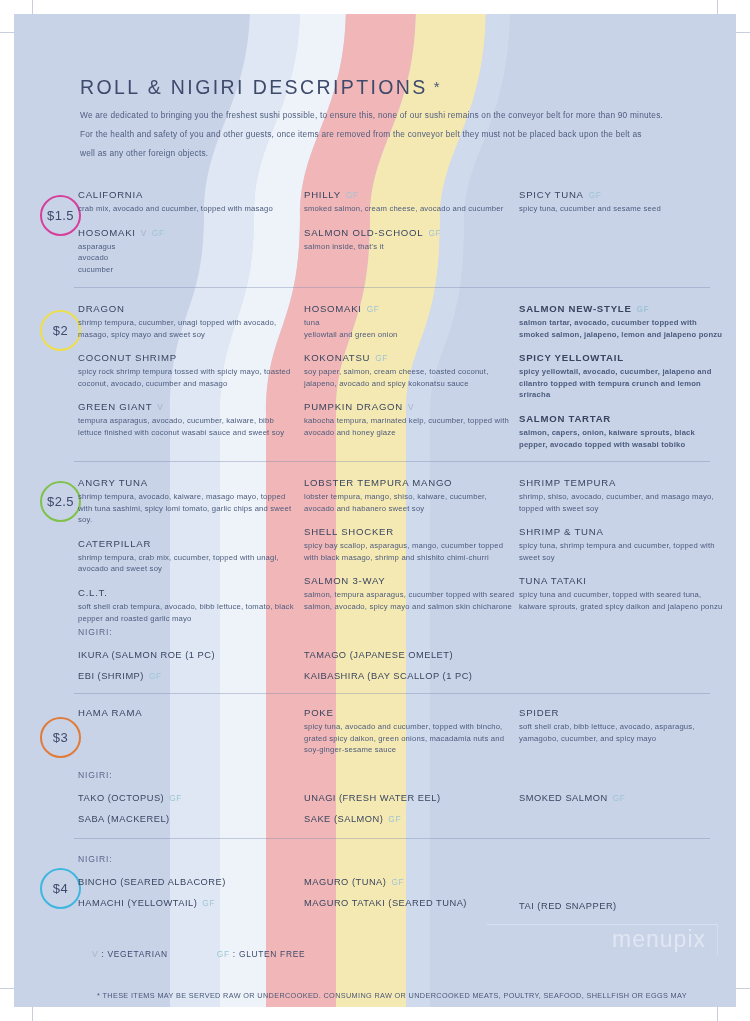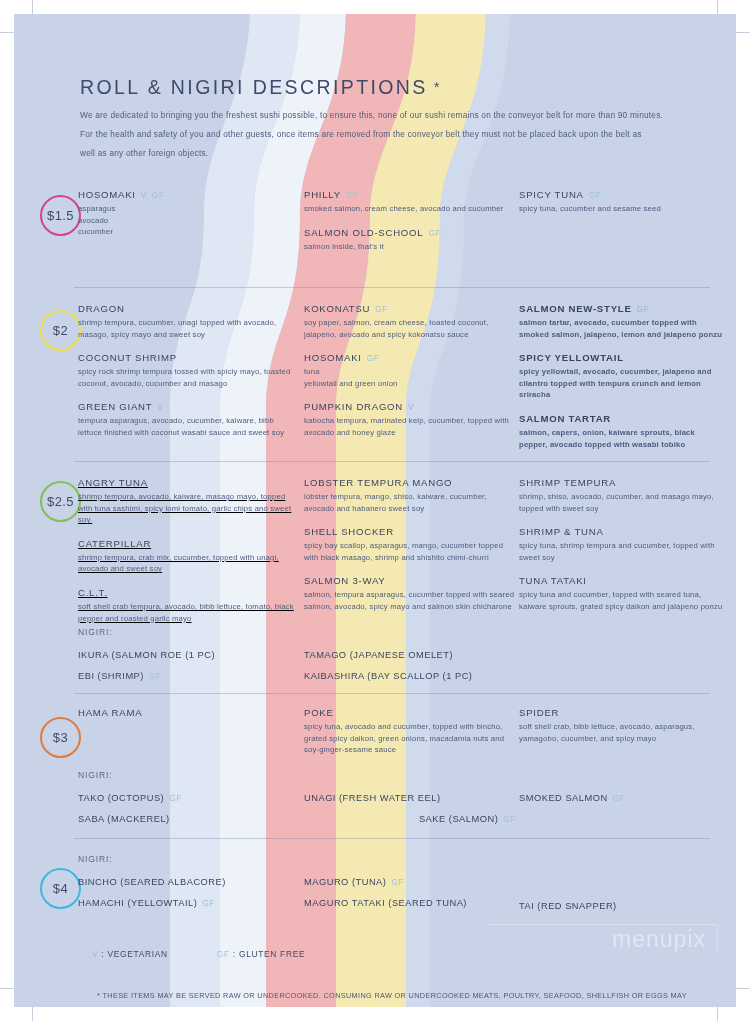--- a/index.html
+++ b/index.html
@@ -248,20 +248,24 @@
       <div class="intro">
         <p>We are dedicated to bringing you the freshest sushi possible, to ensure this, none of our sushi remains on the conveyor belt for more than 90 minutes.</p>
         <p>For the health and safety of you and other guests, once items are removed from the conveyor belt they must not be placed back upon the belt as</p>
         <p>well as any other foreign objects.</p>
       </div>
 
       <div id="sections-host">
           <div class="badge" style="left: 26px; top: 181px; border-color: rgb(214, 63, 155);">$1.5</div>
           <div class="col c1" style="top: 174px;">
             <div class="item">
+              <div class="iname">CALIFORNIA</div>
+              <div class="idesc">crab mix, avocado and cucumber, topped with masago</div>
+            </div>
+            <div class="item">
               <div class="iname">HOSOMAKI<span class="tag v">V</span><span class="tag gf">GF</span></div>
               <div class="idesc">asparagus<br>avocado<br>cucumber</div>
             </div>
           </div>
           <div class="col c2" style="top: 174px;">
             <div class="item">
               <div class="iname">PHILLY<span class="tag gf">GF</span></div>
               <div class="idesc">smoked salmon, cream cheese, avocado and cucumber</div>
             </div>
             <div class="item">
@@ -286,49 +290,49 @@
               <div class="iname">COCONUT SHRIMP</div>
               <div class="idesc">spicy rock shrimp tempura tossed with spiciy mayo, toasted coconut, avocado, cucumber and masago</div>
             </div>
             <div class="item">
               <div class="iname">GREEN GIANT<span class="tag v">V</span></div>
               <div class="idesc">tempura asparagus, avocado, cucumber, kaiware, bibb lettuce finished with coconut wasabi sauce and sweet soy</div>
             </div>
           </div>
           <div class="col c2" style="top: 288px;">
             <div class="item">
+              <div class="iname">HOSOMAKI<span class="tag gf">GF</span></div>
+              <div class="idesc">tuna<br>yellowtail and green onion</div>
+            </div>
+            <div class="item">
               <div class="iname">KOKONATSU<span class="tag gf">GF</span></div>
               <div class="idesc">soy paper, salmon, cream cheese, toasted coconut, jalapeno, avocado and spicy kokonatsu sauce</div>
             </div>
             <div class="item">
-              <div class="iname">HOSOMAKI<span class="tag gf">GF</span></div>
-              <div class="idesc">tuna<br>yellowtail and green onion</div>
-            </div>
-            <div class="item">
               <div class="iname">PUMPKIN DRAGON<span class="tag v">V</span></div>
               <div class="idesc">kabocha tempura, marinated kelp, cucumber, topped with avocado and honey glaze</div>
             </div>
           </div>
           <div class="col c3" style="top: 288px; font-weight: bold;">
             <div class="item">
               <div class="iname">SALMON NEW-STYLE<span class="tag gf">GF</span></div>
               <div class="idesc">salmon tartar, avocado, cucumber topped with smoked salmon, jalapeno, lemon and jalapeno ponzu</div>
             </div>
             <div class="item">
               <div class="iname">SPICY YELLOWTAIL</div>
               <div class="idesc">spicy yellowtail, avocado, cucumber, jalapeno and cilantro topped with tempura crunch and lemon sriracha</div>
             </div>
             <div class="item">
               <div class="iname">SALMON TARTAR</div>
               <div class="idesc">salmon, capers, onion, kaiware sprouts, black pepper, avocado topped with wasabi tobiko</div>
             </div>
           </div>
           <div class="rule" style="top: 447px;"></div>
           <div class="badge" style="left: 26px; top: 467px; border-color: rgb(126, 194, 74);">$2.5</div>
-          <div class="col c1" style="top: 462px; text-decoration: underline;">
+          <div class="col c1" style="top: 462px;">
             <div class="item">
               <div class="iname">ANGRY TUNA</div>
               <div class="idesc">shrimp tempura, avocado, kaiware, masago mayo, topped with tuna sashimi, spicy lomi tomato, garlic chips and sweet soy.</div>
             </div>
             <div class="item">
               <div class="iname">CATERPILLAR</div>
               <div class="idesc">shrimp tempura, crab mix, cucumber, topped with unagi, avocado and sweet soy</div>
             </div>
             <div class="item">
               <div class="iname">C.L.T.</div>
@@ -385,21 +389,21 @@
             <div class="item">
               <div class="iname">SPIDER</div>
               <div class="idesc">soft shell crab, bibb lettuce, avocado, asparagus, yamagobo, cucumber, and spicy mayo</div>
             </div>
           </div>
           <div class="col c1 nigiri-head" style="top: 756px;">NIGIRI:</div>
           <div class="col c1 nigiri-row" style="top: 774px;">TAKO (OCTOPUS)<span class="tag gf">GF</span></div>
           <div class="col c2 nigiri-row" style="top: 774px;">UNAGI (FRESH WATER EEL)</div>
           <div class="col c3 nigiri-row" style="top: 774px;">SMOKED SALMON<span class="tag gf">GF</span></div>
           <div class="col c1 nigiri-row" style="top: 795px;">SABA (MACKEREL)</div>
-          <div class="col c2 nigiri-row" style="top: 795px; text-align: right;">SAKE (SALMON)<span class="tag gf">GF</span></div>
+          <div class="col c2 nigiri-row" style="top: 795px;">SAKE (SALMON)<span class="tag gf">GF</span></div>
           <div class="rule" style="top: 824px;"></div>
           <div class="badge" style="left: 26px; top: 854px; border-color: rgb(63, 182, 223);">$4</div>
           <div class="col c1 nigiri-head" style="top: 840px;">NIGIRI:</div>
           <div class="col c1 nigiri-row" style="top: 858px;">BINCHO (SEARED ALBACORE)</div>
           <div class="col c2 nigiri-row" style="top: 858px;">MAGURO (TUNA)<span class="tag gf">GF</span></div>
           <div class="col c3 nigiri-row" style="top: 858px; margin-top: 24px;">TAI (RED SNAPPER)</div>
           <div class="col c1 nigiri-row" style="top: 879px;">HAMACHI (YELLOWTAIL)<span class="tag gf">GF</span></div>
           <div class="col c2 nigiri-row" style="top: 879px;">MAGURO TATAKI (SEARED TUNA)</div>
         </div>
 

